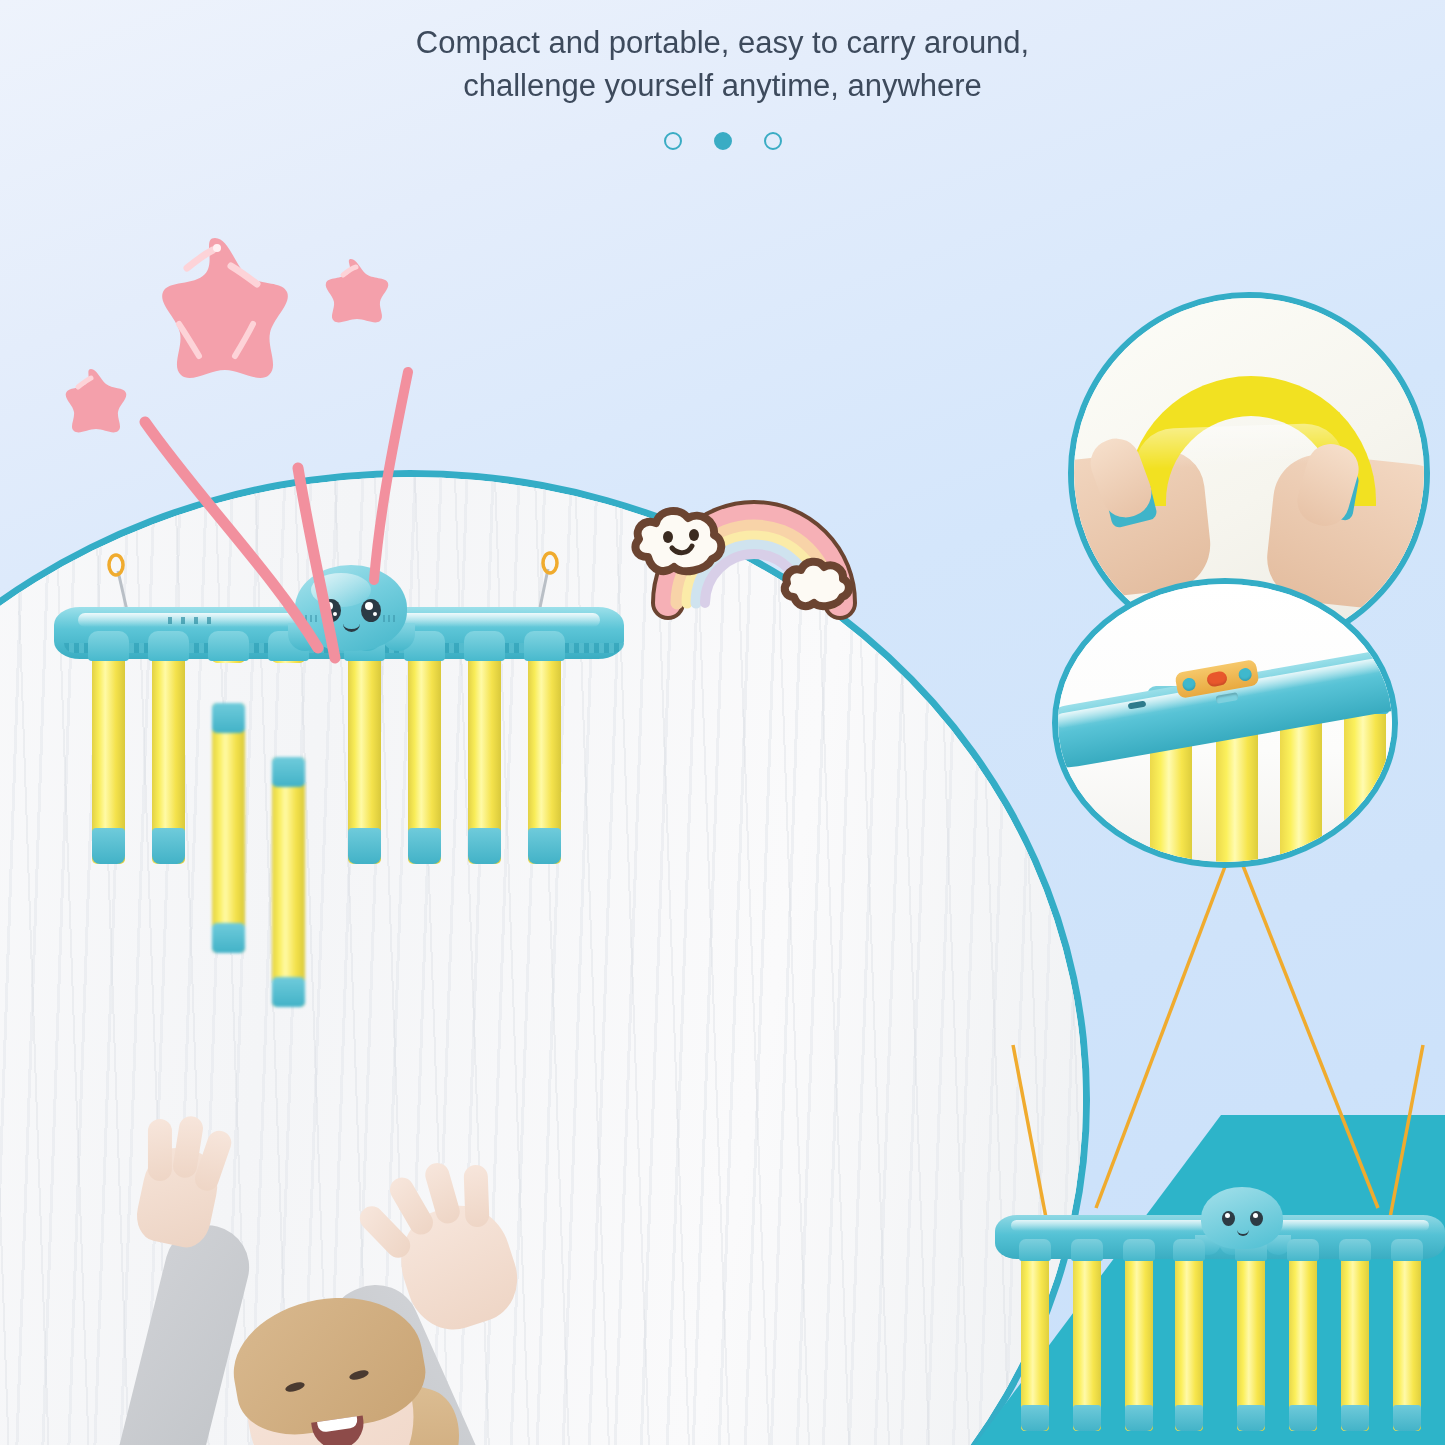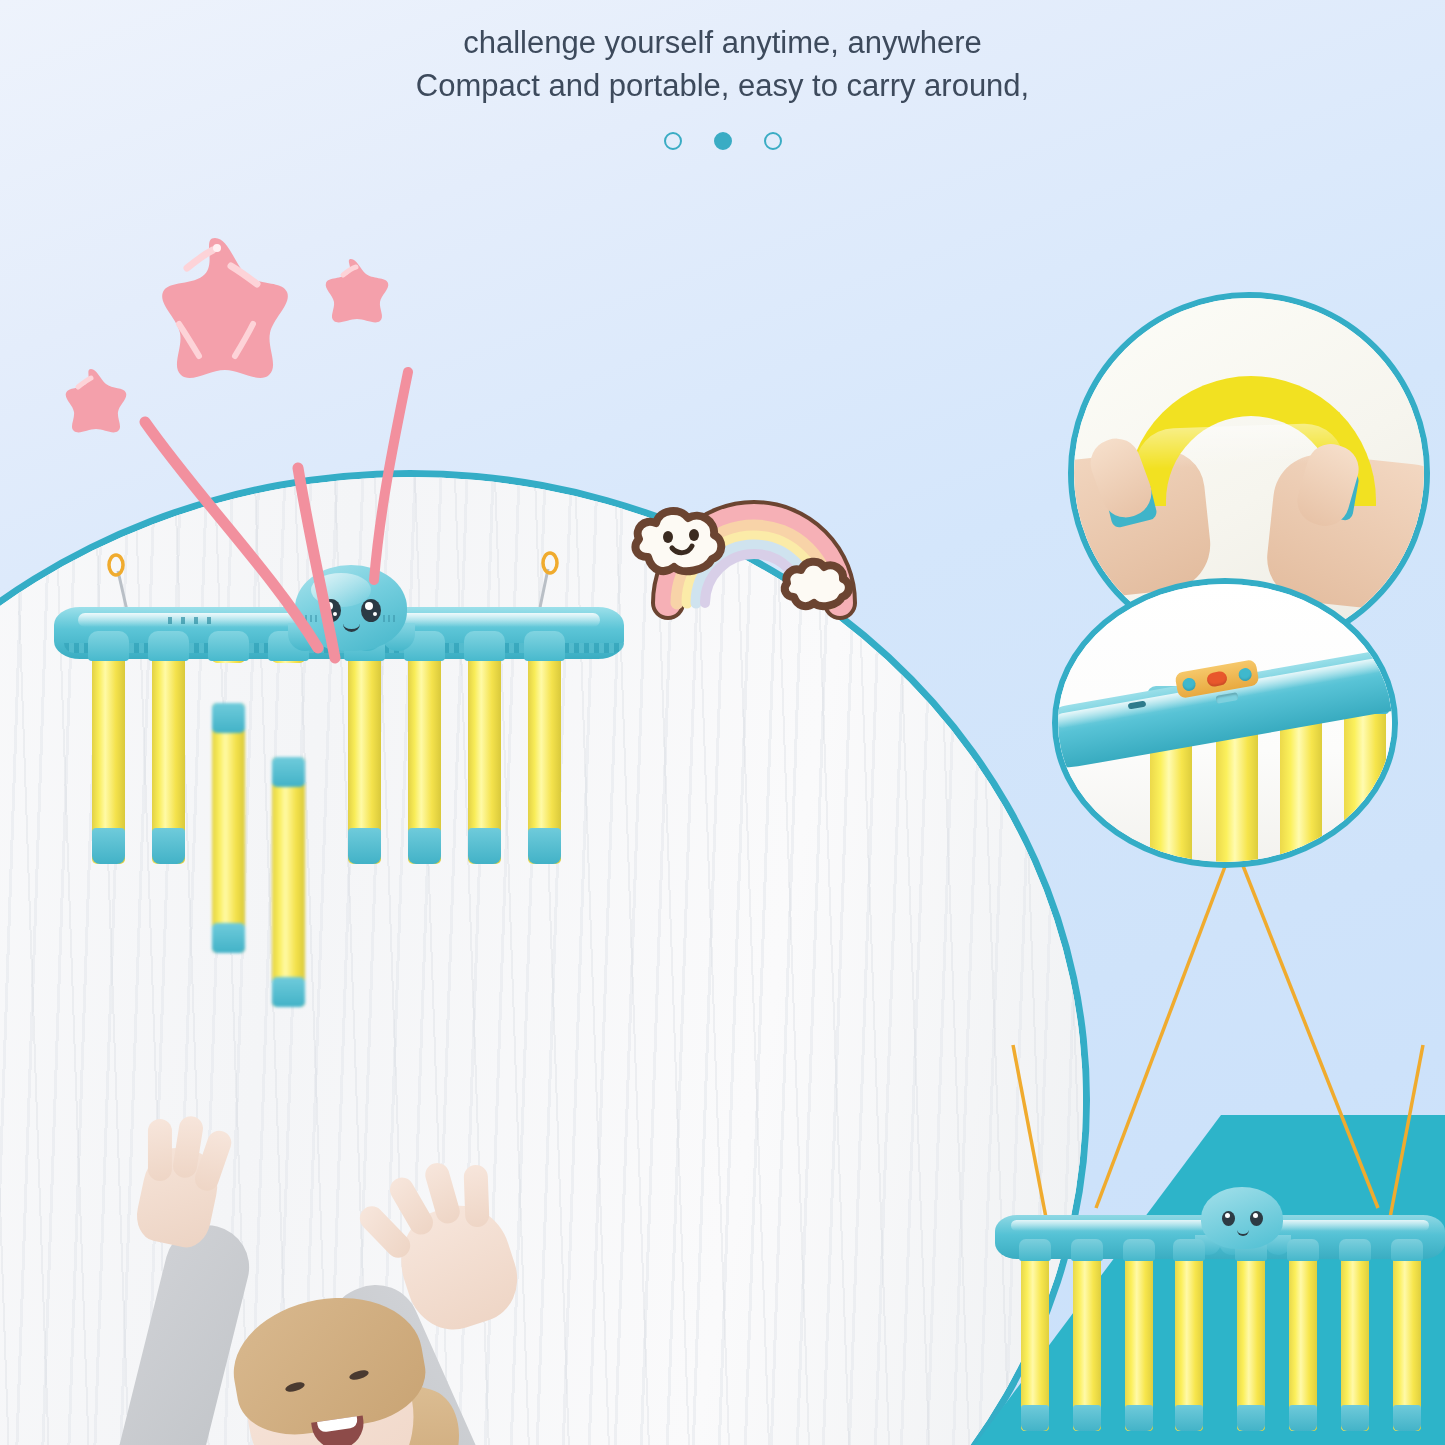--- a/index.html
+++ b/index.html
@@ -528,22 +528,22 @@
       <span class="ib-btn"></span>
       <span class="ib-btn wide"></span>
       <span class="ib-btn"></span>
     </div>
     <div class="ib-slot"></div>
     <div class="ib-usb"></div>
   </div>
 
   <div class="header">
     <div class="subtitle">
+      <div>Compact and portable, easy to carry around,</div>
       <div>challenge yourself anytime, anywhere</div>
-      <div>Compact and portable, easy to carry around,</div>
     </div>
     <div class="dots">
       <span class="dot"></span>
       <span class="dot active"></span>
       <span class="dot"></span>
     </div>
   </div>
 
 </div>
 

